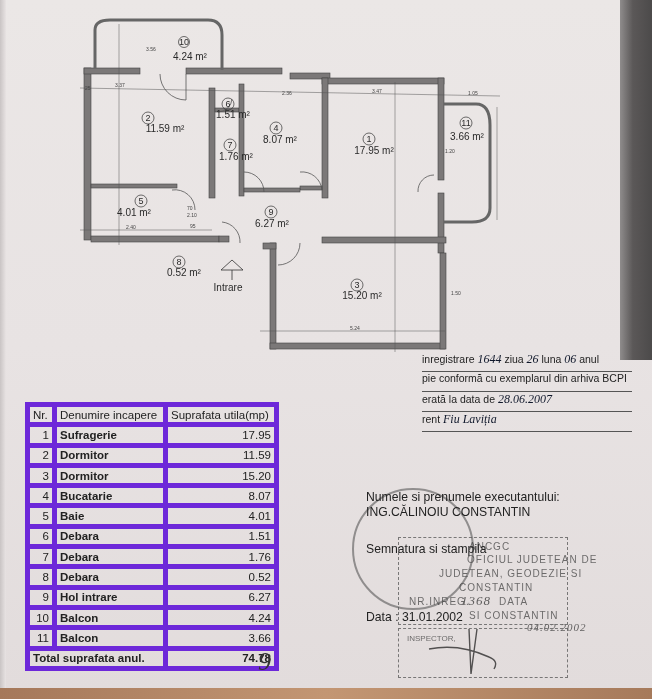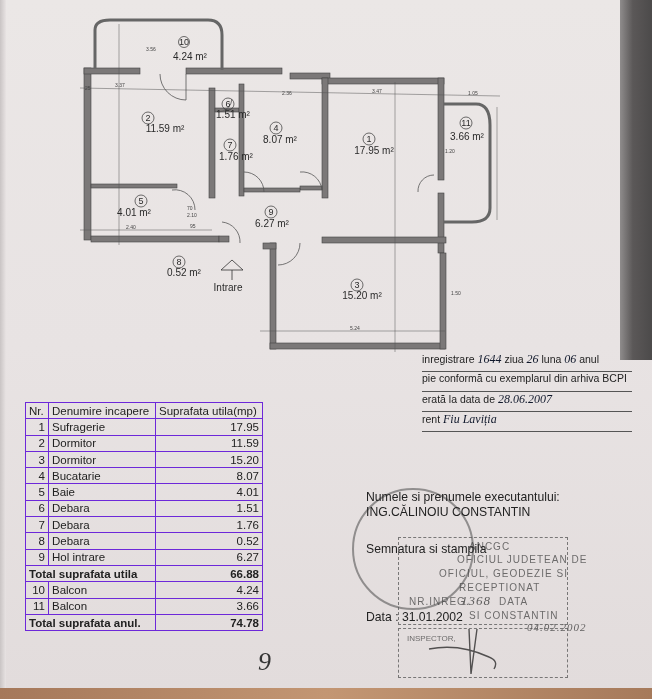--- a/index.html
+++ b/index.html
@@ -5,24 +5,24 @@
   html,body{margin:0;padding:0;}
   body{width:652px;height:699px;overflow:hidden;background:#b48a66;font-family:"Liberation Sans",sans-serif;position:relative;}
   .paper{position:absolute;left:0;top:0;width:652px;height:690px;background:linear-gradient(180deg,#ebe7e6 0%,#e8e3e3 50%,#e2dcdc 100%);}
   .shadow-strip{position:absolute;left:620px;top:0;width:32px;height:360px;background:linear-gradient(90deg,#8f8c8c,#5b5858 40%,#4c4a4a);}
   .left-edge{position:absolute;left:0;top:0;width:6px;height:690px;background:linear-gradient(90deg,#c9c4c4,#e8e3e3);}
   .wood{position:absolute;left:0;top:688px;width:652px;height:11px;background:linear-gradient(90deg,#a5785a,#c39673,#a67a5b);}
   svg.plan{position:absolute;left:0;top:0;}
   .lbl{font-family:"Liberation Sans",sans-serif;fill:#2a2a2a;}
   .dim{font-family:"Liberation Sans",sans-serif;fill:#444;font-size:5px;}
   table.areas{position:absolute;left:25px;top:402px;border-collapse:collapse;font-size:11.5px;color:#222;background:transparent;}
-  table.areas td, table.areas th{border:1px solid #6d28d9;padding:0 3px;height:15.3px;line-height:14px;font-weight:normal;}
+  table.areas td, table.areas th{border:5px solid #6d28d9;padding:0 3px;height:15.3px;line-height:14px;font-weight:normal;}
   table.areas th{text-align:left;}
   table.areas td.nr{text-align:right;width:16px;}
-  table.areas td.name{width:100px;}
+  table.areas td.name{width:100px;font-weight:bold;}
   table.areas td.val{text-align:right;width:100px;}
   table.areas tr.total td{font-weight:bold;}
   .reg{position:absolute;left:422px;top:352px;width:210px;font-size:10.5px;color:#222;}
   .reg .line{height:19px;border-bottom:1px solid #555;position:relative;white-space:nowrap;}
   .reg .hw{font-family:"Liberation Serif",serif;font-style:italic;color:#0f172a;font-size:12px;}
   .exec{position:absolute;left:366px;top:490px;font-size:12.2px;color:#222;line-height:15px;}
   .stamp-circle{position:absolute;left:352px;top:488px;width:118px;height:118px;border:2px solid #4b4b4b;border-radius:50%;opacity:0.55;}
   .stamp-rect{position:absolute;left:398px;top:537px;width:168px;height:86px;border:1.5px dashed #555;opacity:0.75;font-size:10px;color:#444;letter-spacing:1px;}
   .stamp-rect div{position:absolute;left:8px;white-space:nowrap;}
   .inspector{position:absolute;left:398px;top:628px;width:168px;height:48px;border:1.5px dashed #555;opacity:0.75;font-size:8px;color:#444;}
@@ -199,24 +199,20 @@
   <tr>
         <td class="nr">8</td>
         <td class="name">Debara</td>
         <td class="val">0.52</td>
       </tr>
   <tr>
         <td class="nr">9</td>
         <td class="name">Hol intrare</td>
         <td class="val">6.27</td>
       </tr>
-  <tr class="total">
-        <td colspan="2">Total suprafata utila</td>
-        <td class="val">66.88</td>
-      </tr>
   <tr>
         <td class="nr">10</td>
         <td class="name">Balcon</td>
         <td class="val">4.24</td>
       </tr>
   <tr>
         <td class="nr">11</td>
         <td class="name">Balcon</td>
         <td class="val">3.66</td>
       </tr>
@@ -244,23 +240,23 @@
   </div>
   <div class="line">
     <span>rent</span>
     <span class="hw">Fiu Laviția</span>
   </div>
 </div>
 
 <div class="stamp-circle"></div>
 <div class="stamp-rect">
   <div style="top:3px;left:70px;">ANCGC</div>
-  <div style="top:16px;left:58px;">OFICIUL JUDETEAN DE</div>
-  <div style="top:30px;left:40px;">OFICIUL, GEODEZIE SI</div>
-  <div style="top:44px;left:60px;">RECEPTIONAT</div>
+  <div style="top:16px;left:68px;">OFICIUL JUDETEAN DE</div>
+  <div style="top:30px;left:40px;">JUDETEAN, GEODEZIE SI</div>
+  <div style="top:44px;left:60px;">CONSTANTIN</div>
   <div style="top:58px;left:10px;">NR.INREG.</div>
   <div style="top:55px;left:62px;font-family:'Liberation Serif',serif;font-style:italic;font-size:13px;color:#333;">1368</div>
   <div style="top:58px;left:100px;">DATA</div>
   <div style="top:55px;left:128px;font-family:'Liberation Serif',serif;font-style:italic;font-size:11px;color:#333;margin-top:28px;">04.02.2002</div>
   <div style="top:72px;left:70px;">SI CONSTANTIN</div>
 </div>
 <div class="inspector">
   <div style="position:absolute;left:8px;top:5px;">INSPECTOR,</div>
   <svg width="168" height="48" style="position:absolute;left:0;top:0;">
     <path d="M30 20 Q60 14 90 28 Q100 32 95 40 M70 0 L72 45 L78 0" fill="none" stroke="#222" stroke-width="1.4"></path>

